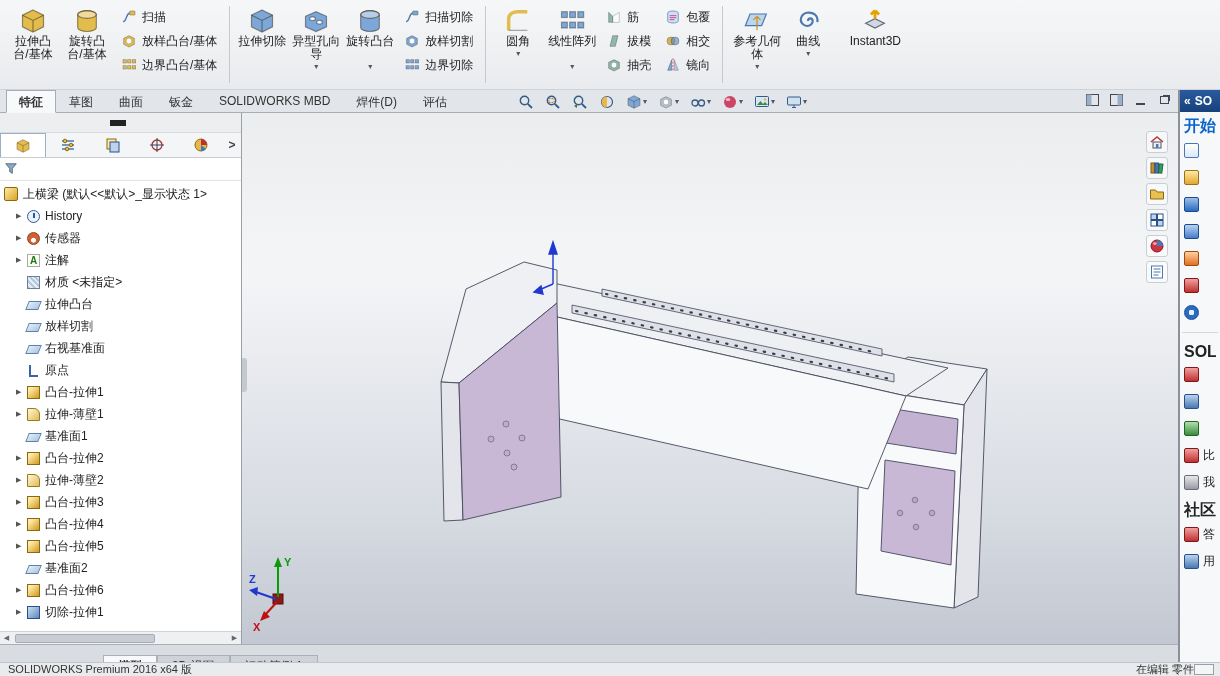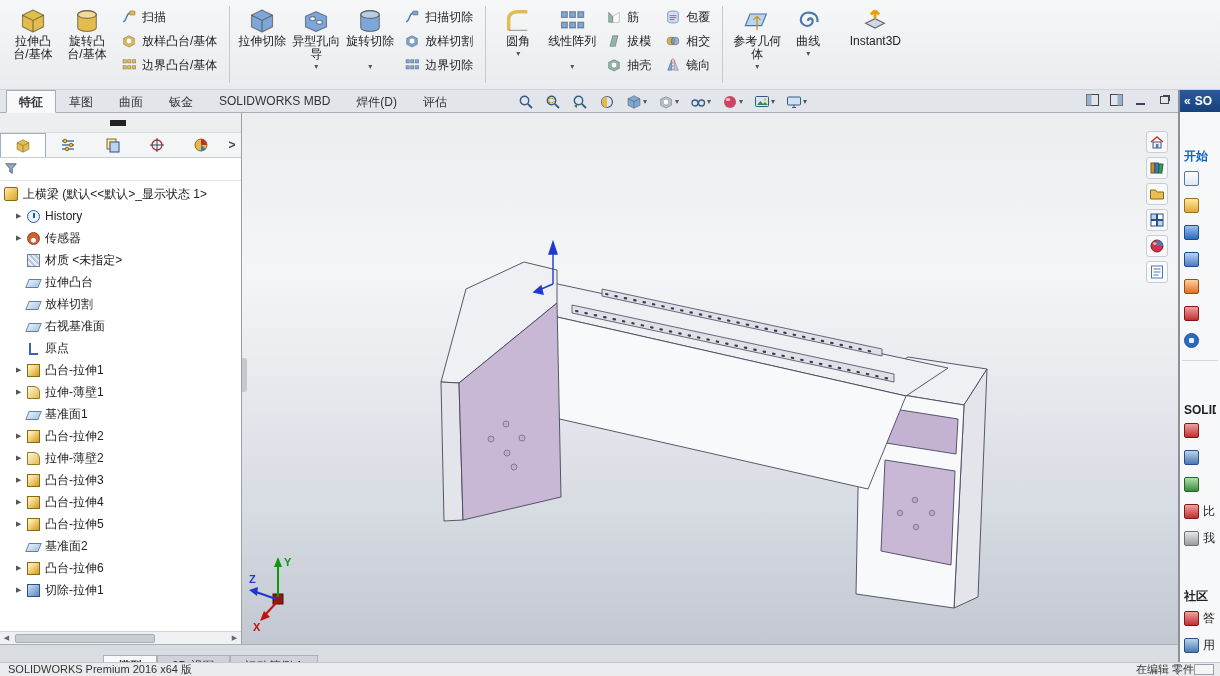--- a/index.html
+++ b/index.html
@@ -92,21 +92,21 @@
   .vtools{position:absolute;right:8px;top:18px;width:26px;display:flex;flex-direction:column;gap:4px;align-items:center;}
   .vtools .vt{width:22px;height:22px;display:flex;align-items:center;justify-content:center;background:rgba(255,255,255,.55);border:1px solid #c9cdd4;border-radius:3px;}
   .vt svg{width:16px;height:16px;}
 
   
   .tpane{position:absolute;right:0;top:90px;width:42px;height:572px;background:#f7f8fa;
          border-left:2px solid #8b9099;overflow:hidden;}
   .tphead{height:22px;background:linear-gradient(#2a5a9e,#16417c);color:#fff;display:flex;align-items:center;
           gap:4px;padding:0 4px;font-weight:bold;font-size:12px;white-space:nowrap;}
   .tpsec{padding:4px 4px 0;}
-  .tptitle{font-weight:bold;font-size:12px;white-space:nowrap;overflow:hidden;margin-top:32px;}
+  .tptitle{font-weight:bold;font-size:16px;white-space:nowrap;overflow:hidden;}
   .tptitle.start{color:#0a64c8;}
   .tprow{display:flex;align-items:center;gap:4px;height:27px;white-space:nowrap;overflow:hidden;}
   .tpi{width:15px;height:15px;flex:none;border-radius:2px;border:1px solid rgba(0,0,0,.25);}
   .tpi.doc{background:linear-gradient(#fff,#dce8f6);border-color:#4a78b0;}
   .tpi.open{background:linear-gradient(#ffe9a0,#e0a830);border-color:#9a7020;}
   .tpi.tut{background:linear-gradient(#9cc0e8,#2a6ac0);border-color:#1a4a90;}
   .tpi.train{background:linear-gradient(#b8d4f0,#4a7ac8);border-color:#1a4a90;}
   .tpi.new{background:linear-gradient(#ffd0a0,#e07020);border-color:#a04a10;}
   .tpi.grp{background:linear-gradient(#f0a0a0,#c03030);border-color:#801818;}
   .tpi.info{background:radial-gradient(#e8f2ff 30%,#2a6ac0 32%);border-radius:50%;border-color:#1a4a90;}
@@ -259,21 +259,21 @@
         <svg class="blue">
             <use href="#s-hole"></use>
           </svg>
         <span class="rlabel">异型孔向导</span>
         <span class="bcaret">▾</span>
       </button>
       <button class="rbig">
         <svg class="blue">
             <use href="#s-cyl"></use>
           </svg>
-        <span class="rlabel">旋转切除</span>
+        <span class="rlabel">旋转凸台</span>
         <span class="bcaret">▾</span>
       </button>
       <div class="rstack">
         <button class="rsmall">
           <svg class="blue">
               <use href="#s-sweep"></use>
             </svg>
           <span>扫描切除</span>
         </button>
         <button class="rsmall">
@@ -529,20 +529,25 @@
       </div>
       <div class="trow">
           <span class="arr exp"></span>
           <span class="tico history"></span>
           <span class="tlabel">History</span>
         </div>
       <div class="trow">
           <span class="arr exp"></span>
           <span class="tico sensor"></span>
           <span class="tlabel">传感器</span>
+        </div>
+      <div class="trow">
+          <span class="arr exp"></span>
+          <span class="tico ann"></span>
+          <span class="tlabel">注解</span>
         </div>
       <div class="trow">
           <span class="arr"></span>
           <span class="tico material"></span>
           <span class="tlabel">材质 &lt;未指定&gt;</span>
         </div>
       <div class="trow">
           <span class="arr"></span>
           <span class="tico plane"></span>
           <span class="tlabel">拉伸凸台</span>

